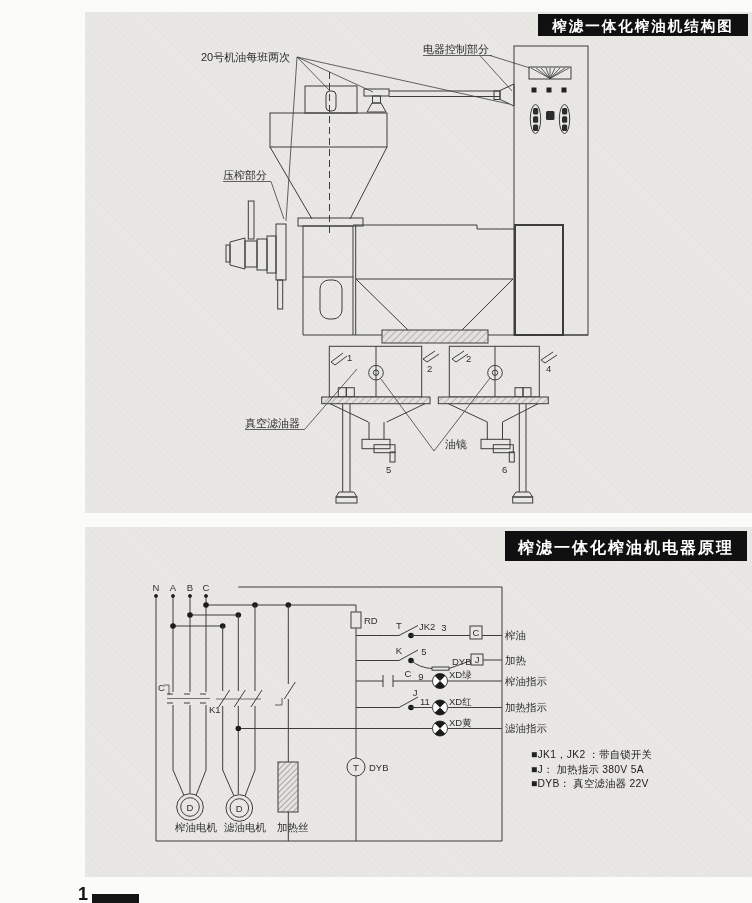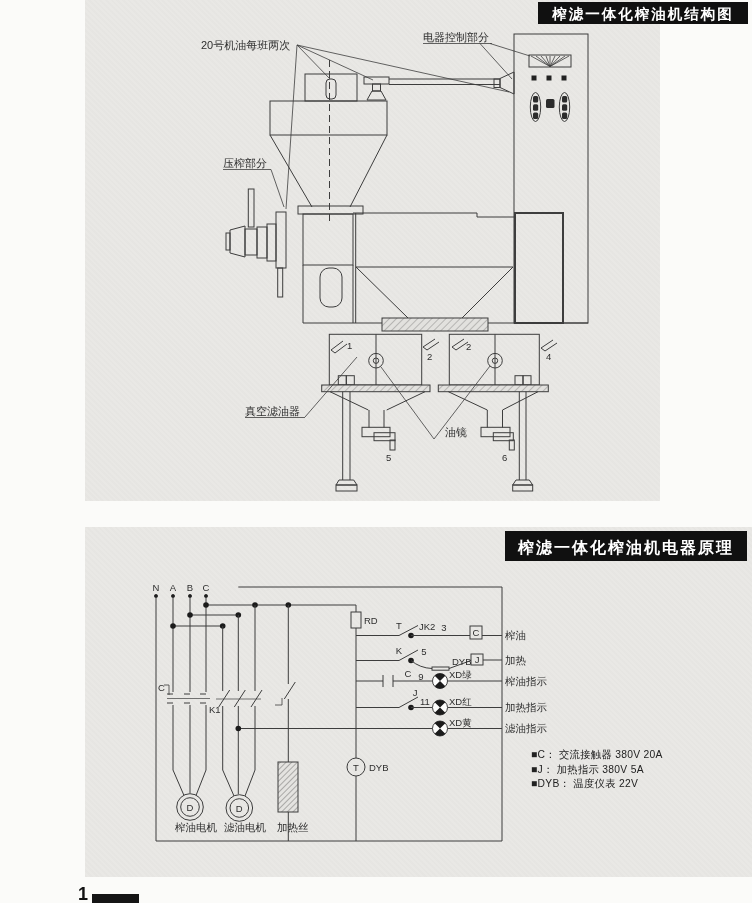--- a/index.html
+++ b/index.html
@@ -1,20 +1,20 @@
 <!DOCTYPE html>
 <html><head>
 <meta charset="utf-8">
 <style>
   html,body{margin:0;padding:0;background:#ffffff;}
   #stage{position:relative;width:752px;height:903px;background:#fbfbf9;overflow:hidden;
          font-family:"Liberation Sans",sans-serif;}
   .scan{position:absolute;background:#e9e8e5;
         background-image:repeating-linear-gradient(45deg,rgba(0,0,0,0.012) 0 2px,rgba(255,255,255,0.012) 2px 4px);}
-  #panel1{left:85px;top:0;width:575px;height:501px;}
+  #panel1{left:85px;top:12px;width:667px;height:501px;}
   #panel2{left:85px;top:527px;width:667px;height:350px;}
   svg{position:absolute;left:0;top:0;}
   svg text{font-family:"Liberation Sans",sans-serif;fill:#2e2e2e;}
   .ttl{fill:#ffffff;font-weight:bold;letter-spacing:2px;}
   .lbl{font-size:11px;}
   .num{font-size:9.5px;}
   .sch{font-size:9.5px;}
   .out{font-size:10.5px;}
   #legend{position:absolute;left:446px;top:221px;width:215px;color:#222;}
   #legend .lg{font-size:10.3px;line-height:14.6px;white-space:nowrap;letter-spacing:0.3px;}
@@ -360,21 +360,21 @@
       <text class="out" x="420" y="136.5">加热</text>
       <text class="out" x="420" y="157.5">榨油指示</text>
       <text class="out" x="420" y="184">加热指示</text>
       <text class="out" x="420" y="205">滤油指示</text>
       <text class="out" x="90" y="304">榨油电机</text>
       <text class="out" x="139" y="304">滤油电机</text>
       <text class="out" x="192" y="304">加热丝</text>
     </svg>
 
     <div id="legend">
-      <div class="lg">■C： 交流接触器 380V 20A</div>
+      <div class="lg">■JK1，JK2 ：带自锁开关</div>
       <div class="lg">■J： 加热指示 380V 5A</div>
-      <div class="lg">■DYB： 温度仪表 22V</div>
+      <div class="lg">■DYB： 真空滤油器 22V</div>
     </div>
   </div>
 
   <div id="footer-num">1</div>
   <div id="footer-box"></div>
 </div>
 
 </body></html>

